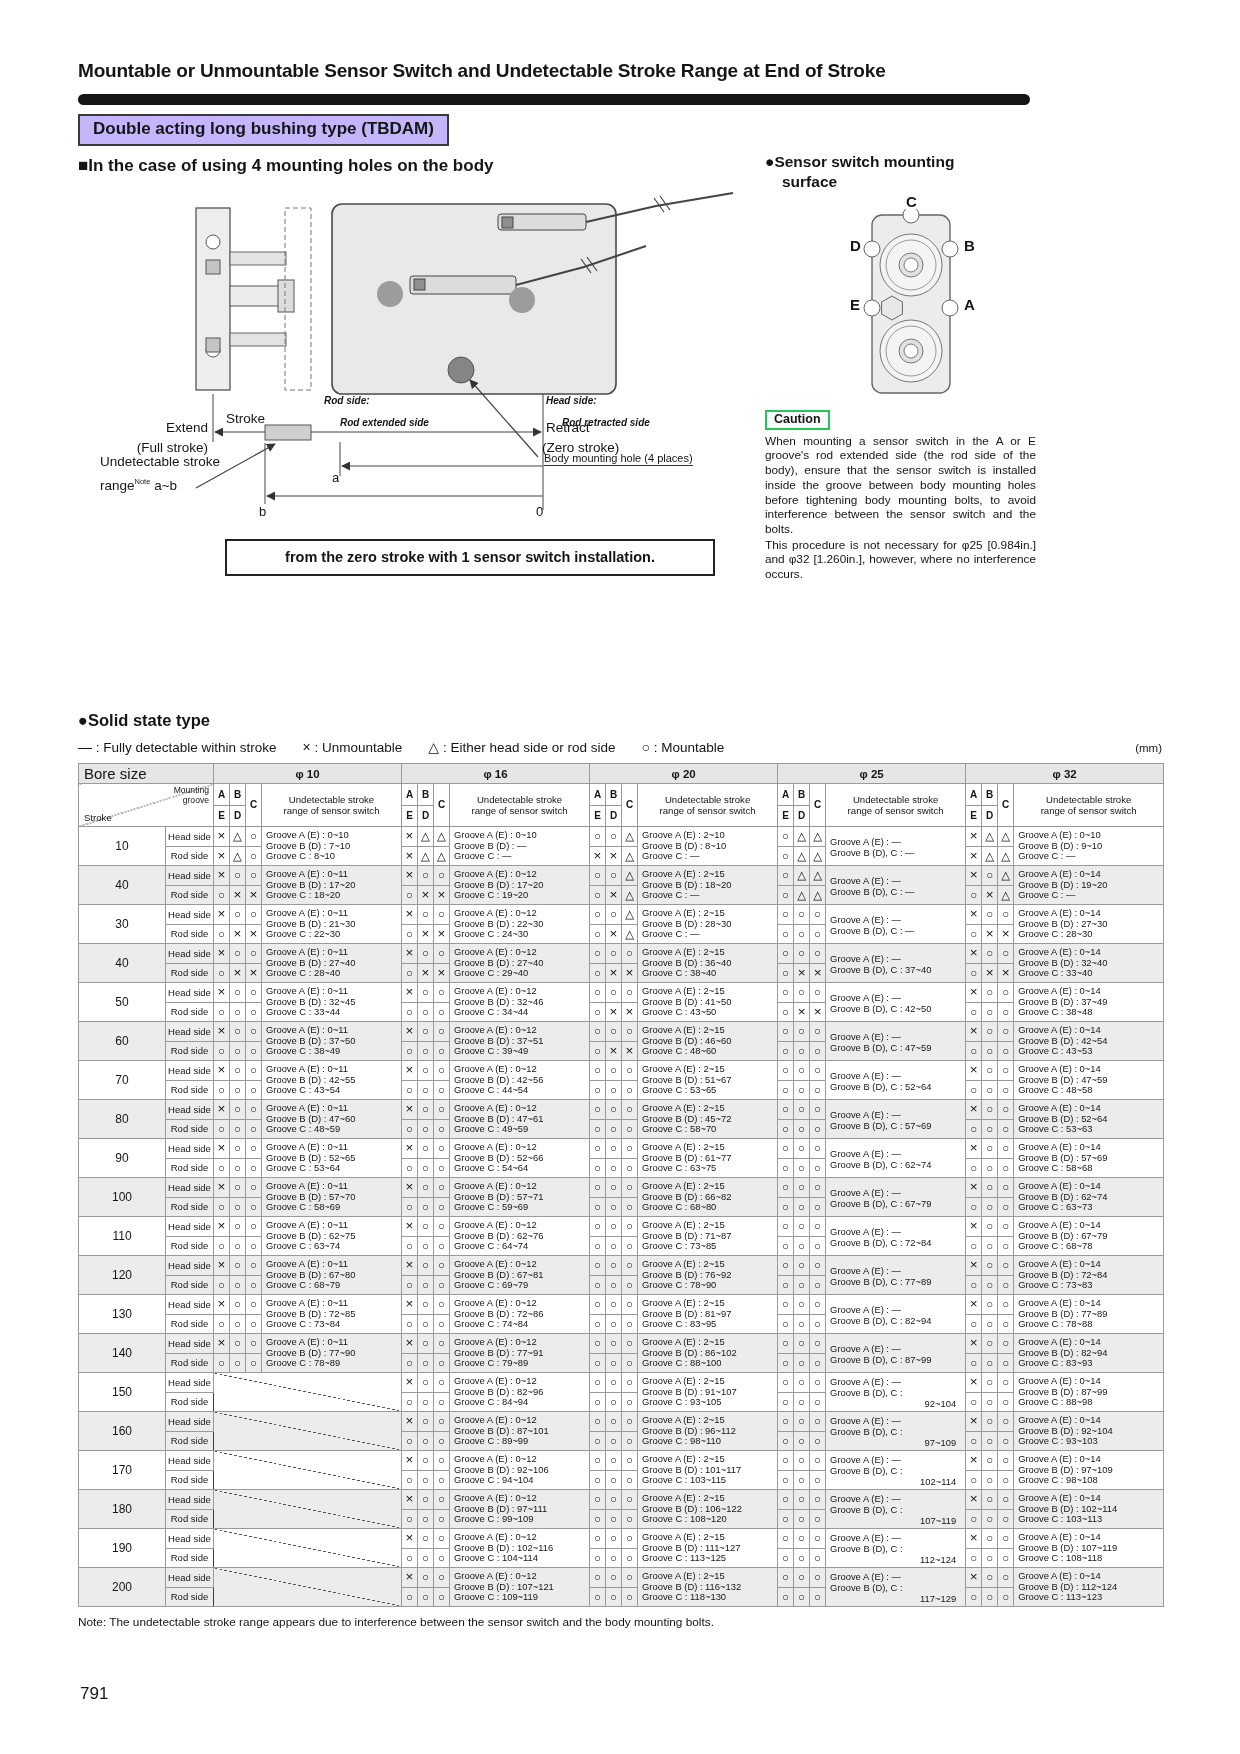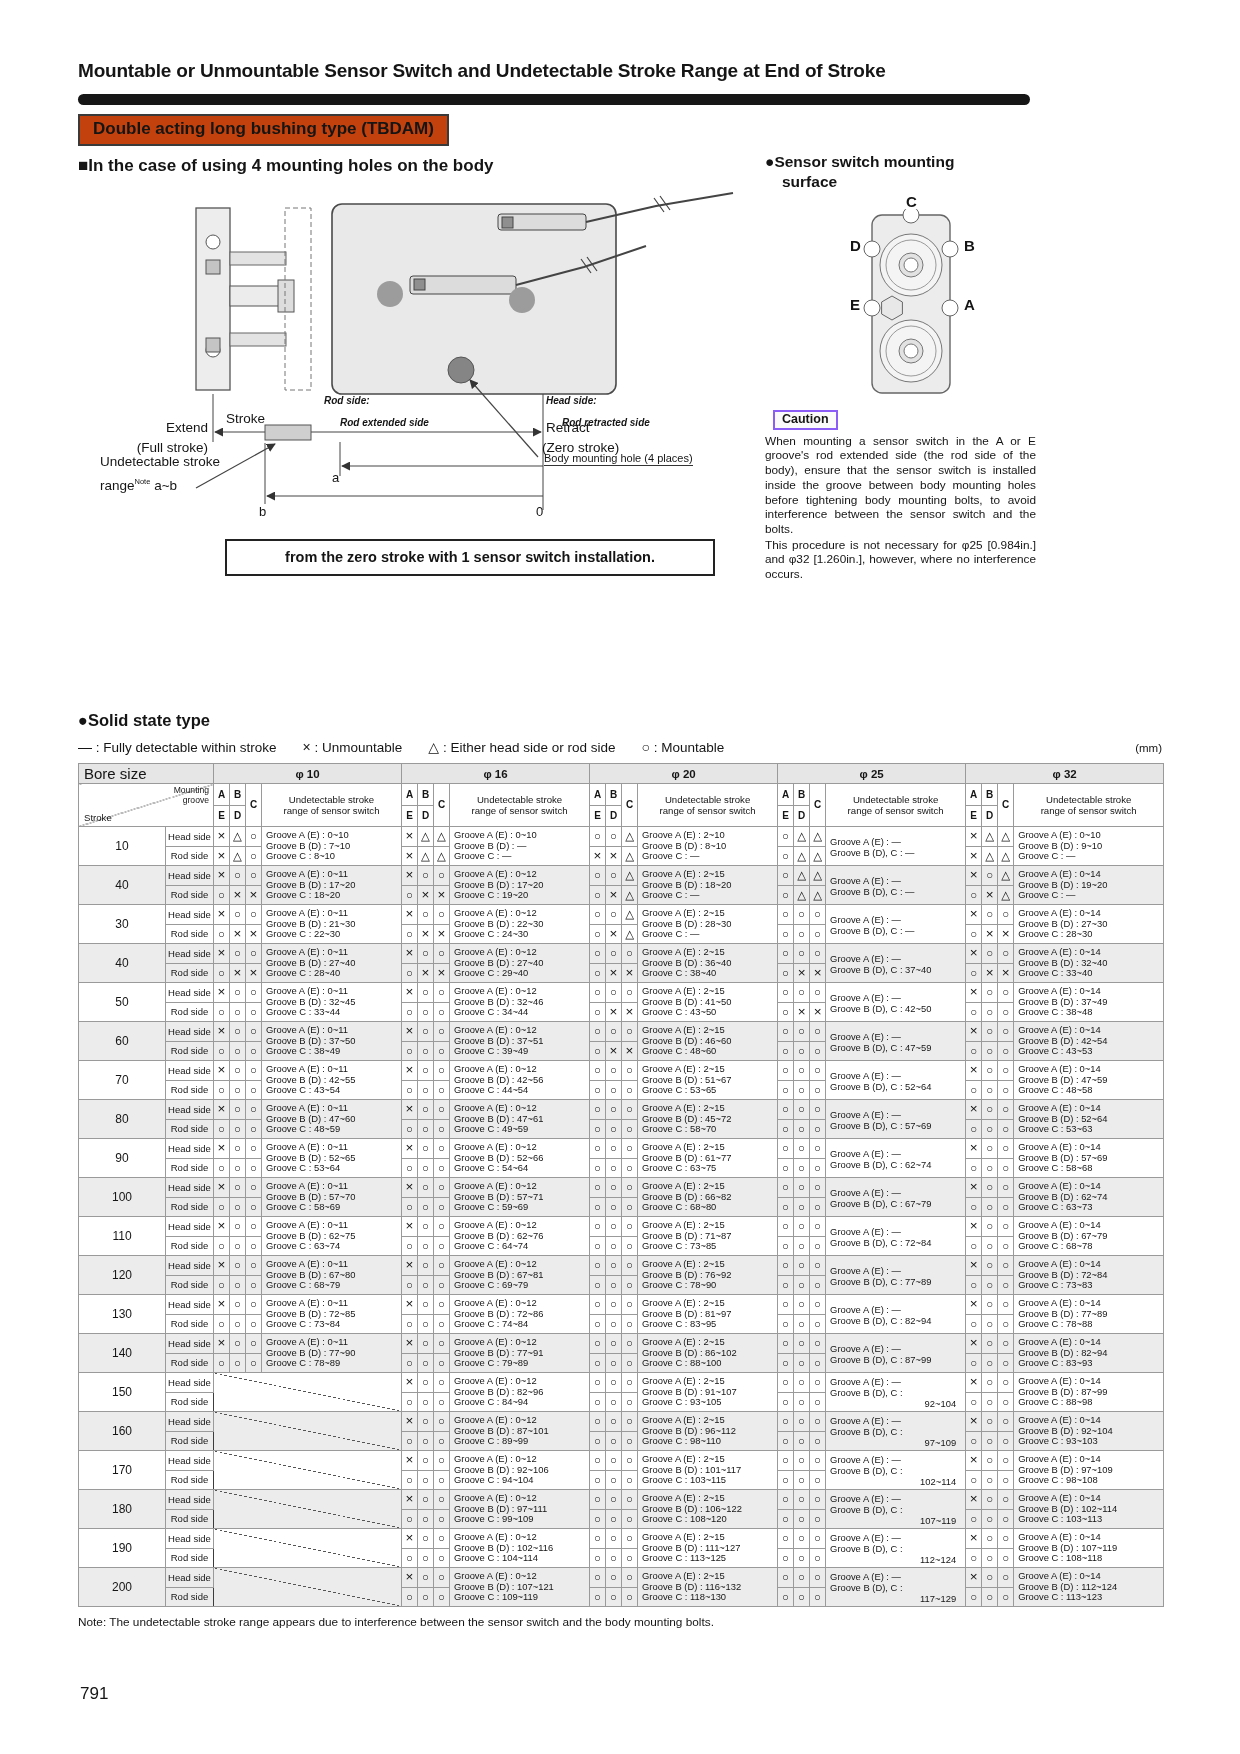--- a/index.html
+++ b/index.html
@@ -2,42 +2,42 @@
 <html><head>
 <meta charset="utf-8">
 <style>
   html,body{margin:0;padding:0;}
   body{width:1240px;height:1754px;background:#fff;position:relative;
        font-family:"Liberation Sans",sans-serif;color:#151515;}
   .abs{position:absolute;}
   
   .title{left:78px;top:60px;font-size:19px;font-weight:bold;letter-spacing:-.2px;white-space:nowrap;}
   .bar{left:78px;top:94px;width:952px;height:11px;background:#161616;border-radius:6px;}
-  .typebox{left:78px;top:114px;border:2px solid #3a3a3a;background:#c2410c;
+  .typebox{left:78px;top:114px;border:2px solid #3a3a3a;background:#c4b5fd;
            font-weight:bold;font-size:17px;padding:3px 13px 5px;}
   .sech{left:78px;top:156px;font-size:17px;font-weight:bold;}
   .smh{left:765px;top:152px;font-size:15.5px;font-weight:bold;line-height:20px;}
   .smh .l2{margin-left:17px;}
   
   .dwrap{left:78px;top:180px;width:662px;height:358px;}
   .dlab{position:absolute;font-size:13.5px;line-height:20px;white-space:nowrap;}
   .dbold{font-weight:bold;font-size:10px;line-height:22px;font-style:italic;}
   .dbold .l2{margin-left:16px;}
   .tr{text-align:right;}
   .uline{border-bottom:1px solid #333;padding-bottom:1px;}
   sup{font-size:7.5px;}
   .notebox{left:225px;top:539px;width:478px;border:2.5px solid #222;background:#fff;
            text-align:center;font-weight:bold;font-size:14.5px;line-height:21px;padding:6px 4px;}
   
   .smd{left:826px;top:193px;width:172px;height:212px;}
   .gl{position:absolute;font-weight:bold;font-size:15px;}
   .rtext{left:765px;top:404px;width:271px;font-size:11.8px;line-height:14.7px;text-align:justify;}
   .rtext p{margin:0 0 1px 0;}
-  .caution{display:inline-block;border:2px solid #8b5cf6;background:#fafafa;
-           font-weight:bold;font-size:12.5px;padding:0 7px 1px;margin:6px 8px 4px;}
+  .caution{display:inline-block;border:2px solid #22c55e;background:#fafafa;
+           font-weight:bold;font-size:12.5px;padding:0 7px 1px;margin:6px 0 4px;}
   
   .ssh{left:78px;top:711px;font-size:16.5px;font-weight:bold;}
   .legend{left:78px;top:739px;width:1086px;font-size:13.5px;}
   .lg-item{margin-right:26px;}
   .lg-sym{font-size:14px;}
   .mm{position:absolute;right:2px;top:3px;font-size:11.5px;}
   .tblwrap{left:78px;top:763px;width:1088px;}
   table{border-collapse:collapse;table-layout:fixed;width:1086px;font-size:9.4px;
         border:1.5px solid #222;}
   th,td{border:1px solid #9a9a9a;padding:0;background-clip:padding-box;overflow:hidden;}

